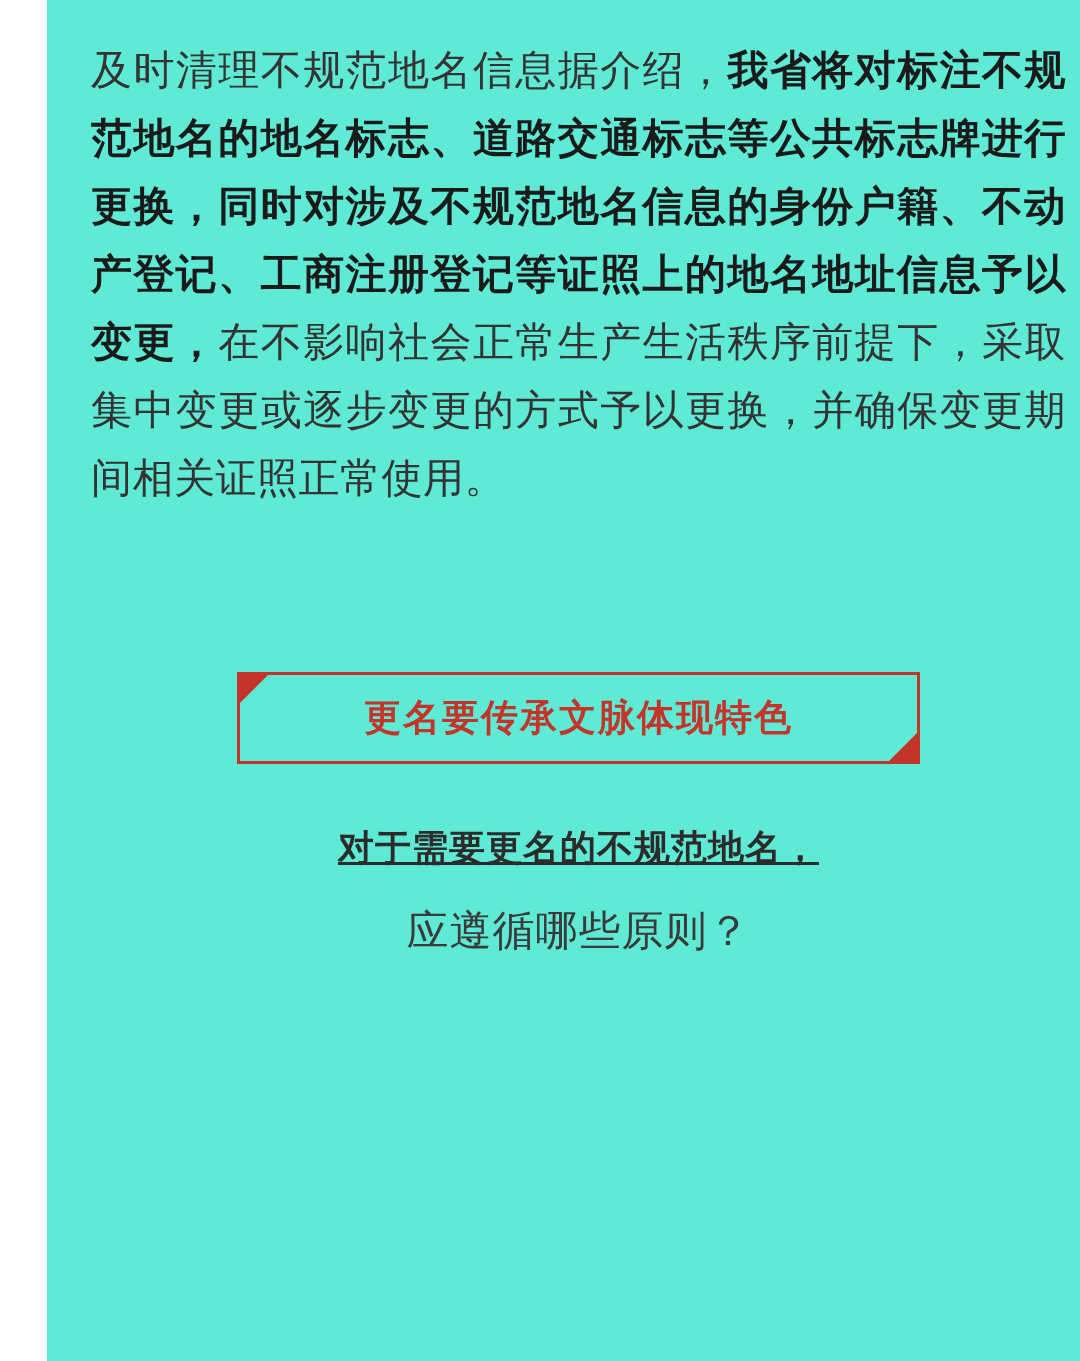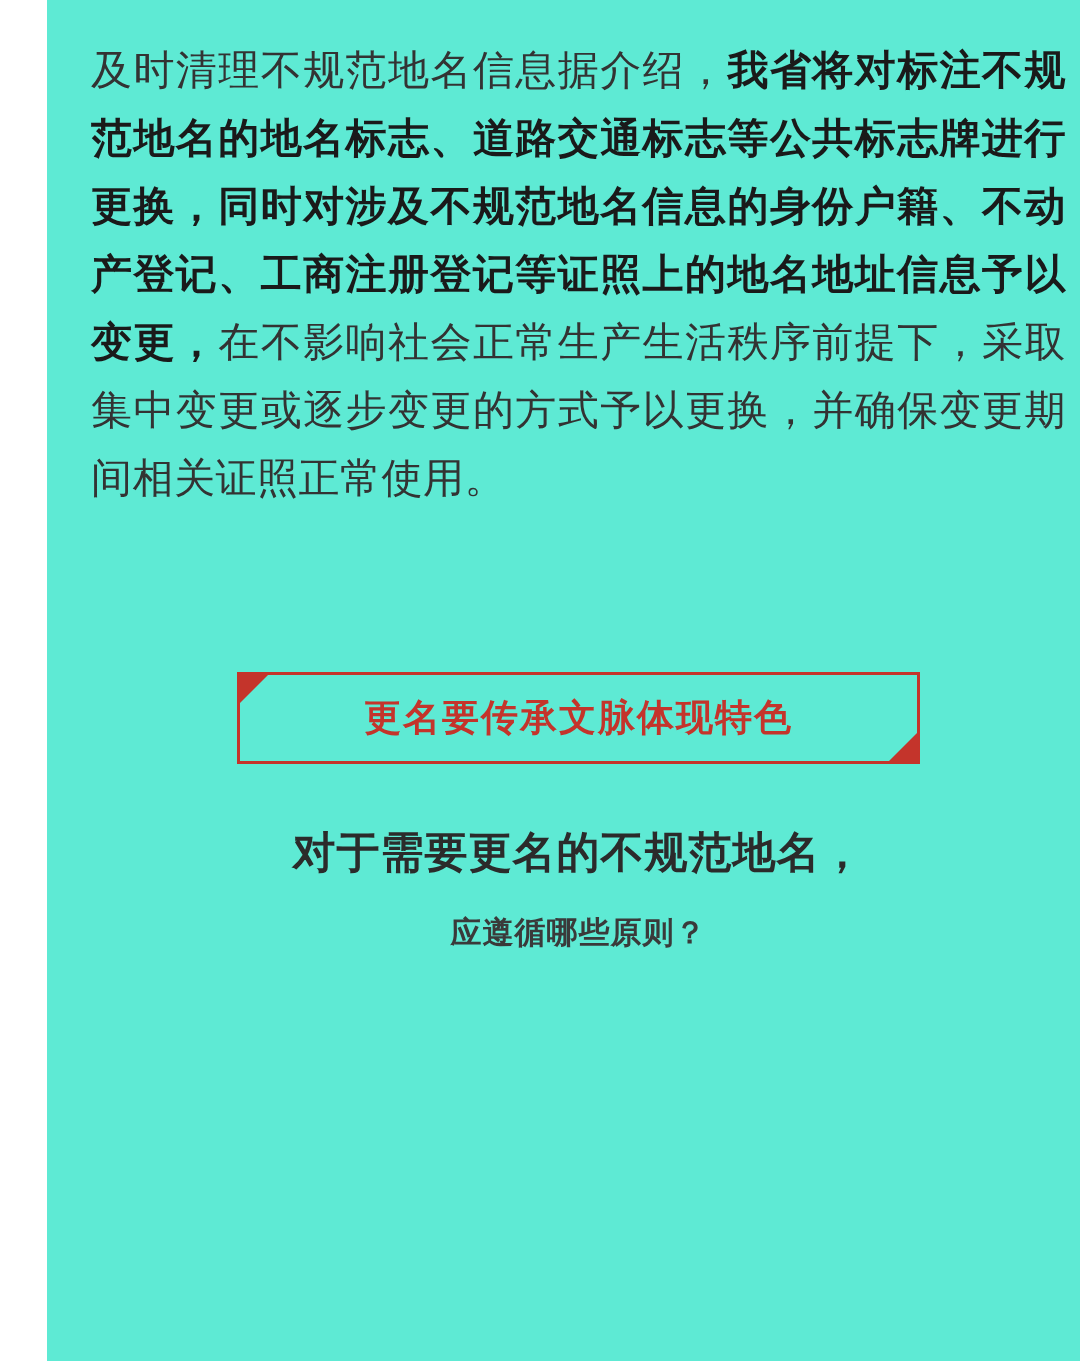--- a/index.html
+++ b/index.html
@@ -76,29 +76,30 @@
     bottom: -3px;
     right: -3px;
     border-bottom: 34px solid #c4342b;
     border-left: 34px solid transparent;
   }
   .question {
     text-align: center;
     margin-top: 60px;
   }
   .q-line1 {
-    font-size: 43px;
+    font-size: 36px;
     font-weight: bold;
     color: #2b2b2b;
     letter-spacing: 1px;
     margin-bottom: 30px;
+    text-decoration: underline;
   }
   .q-line2 {
-    font-size: 31px;
-    font-weight: bold;
+    font-size: 42px;
+    font-weight: normal;
     color: #3a3a3a;
     letter-spacing: 1px;
     text-align: center;
   }
 </style>
 </head>
 <body>
 
 <div class="page">
 

